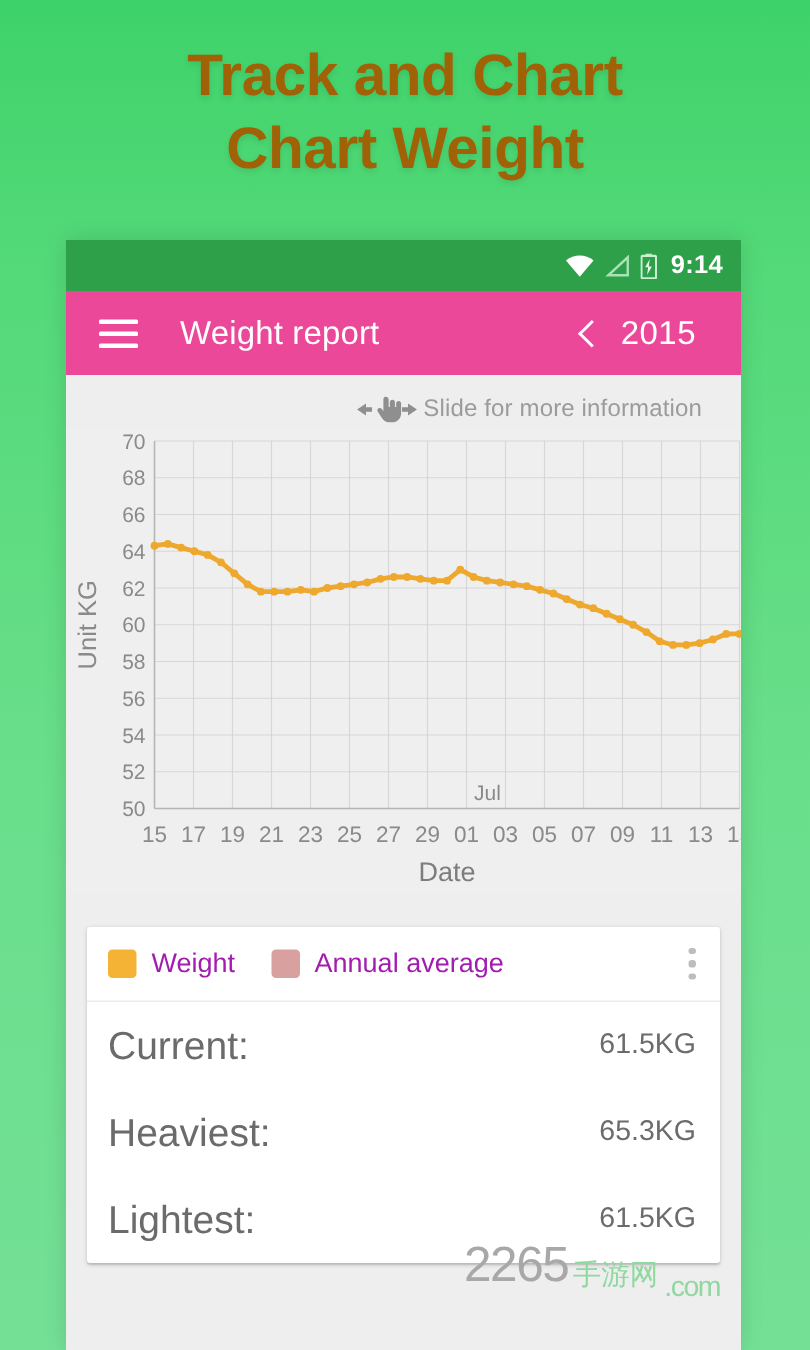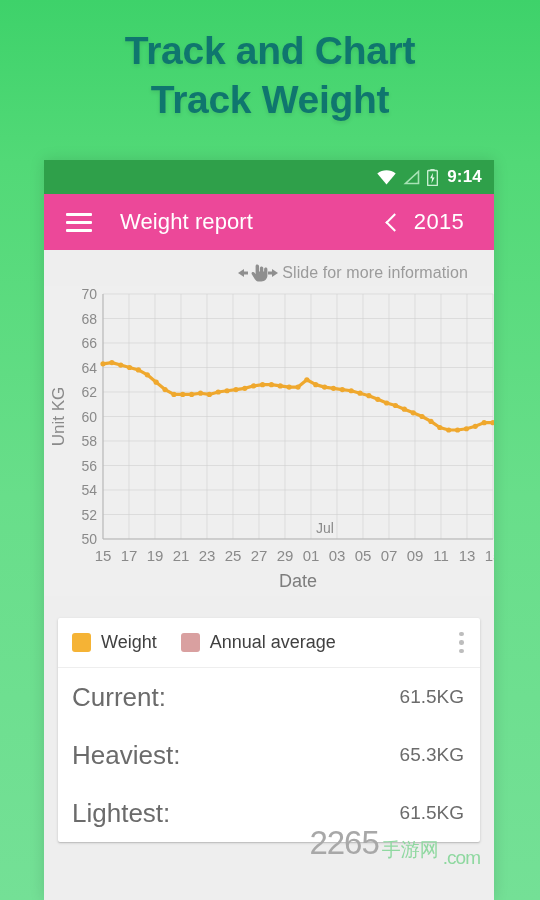--- a/index.html
+++ b/index.html
@@ -16,21 +16,21 @@
     position: relative;
   }
 
   
   .promo {
     position: absolute;
     top: 26px;
     left: 0;
     width: 540px;
     text-align: center;
-    color: #0f766e;
+    color: #a16207;
     font-weight: bold;
     font-size: 39px;
     line-height: 49px;
     letter-spacing: -0.3px;
     text-shadow: 0 2px 4px rgba(0,0,0,0.10);
   }
 
   
   .phone {
     position: absolute;
@@ -159,21 +159,21 @@
     padding: 0 14px 0 14px;
     border-bottom: 1px solid #eeeeee;
   }
   .swatch {
     width: 19px;
     height: 19px;
     border-radius: 3px;
     flex: 0 0 auto;
   }
   .legend-label {
-    color: #404040;
+    color: #a21caf;
     font-size: 18px;
     margin-left: 10px;
   }
   .legend-gap { width: 24px; }
   .kebab {
     margin-left: auto;
     width: 5px;
     display: flex;
     flex-direction: column;
     gap: 4px;
@@ -235,21 +235,21 @@
     top: 10px;
     margin-left: 4px;
   }
   .wm-col { display: flex; line-height: 1; }
 </style>
 </head>
 <body>
 
 <div class="promo">
   <div>Track and Chart</div>
-  <div>Track Weight</div>
+  <div>Chart Weight</div>
 </div>
 
 <div class="phone">
 
   <div class="statusbar">
     <svg class="sb-icon" width="19" height="15" viewBox="0 0 19 15">
       <path d="M9.5 14.5 L0.3 3.6 C5.6 -0.8 13.4 -0.8 18.7 3.6 Z" fill="#ffffff"></path>
     </svg>
     <svg class="sb-icon" width="17" height="15" viewBox="0 0 17 15">
       <path d="M15.5 1.5 L15.5 13.5 L2.5 13.5 Z" fill="none" stroke="#a8e3b6" stroke-width="1.6"></path>

